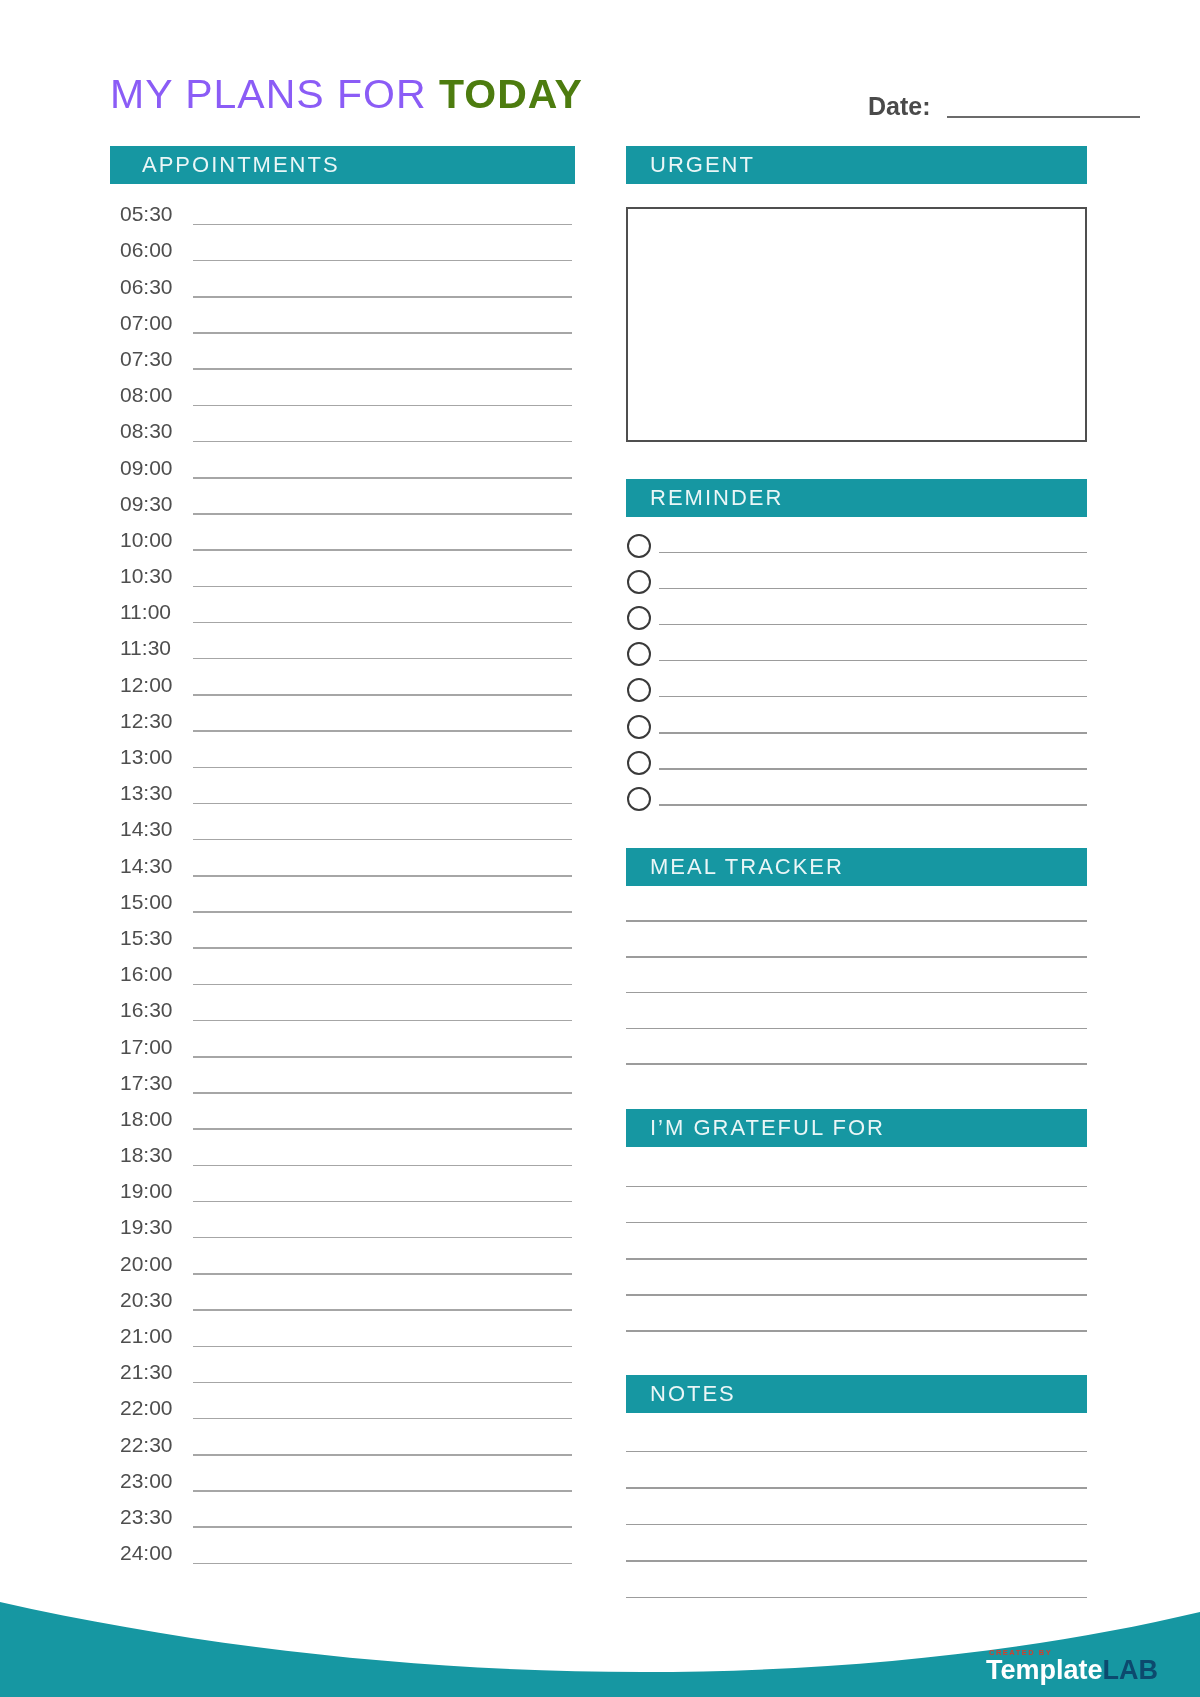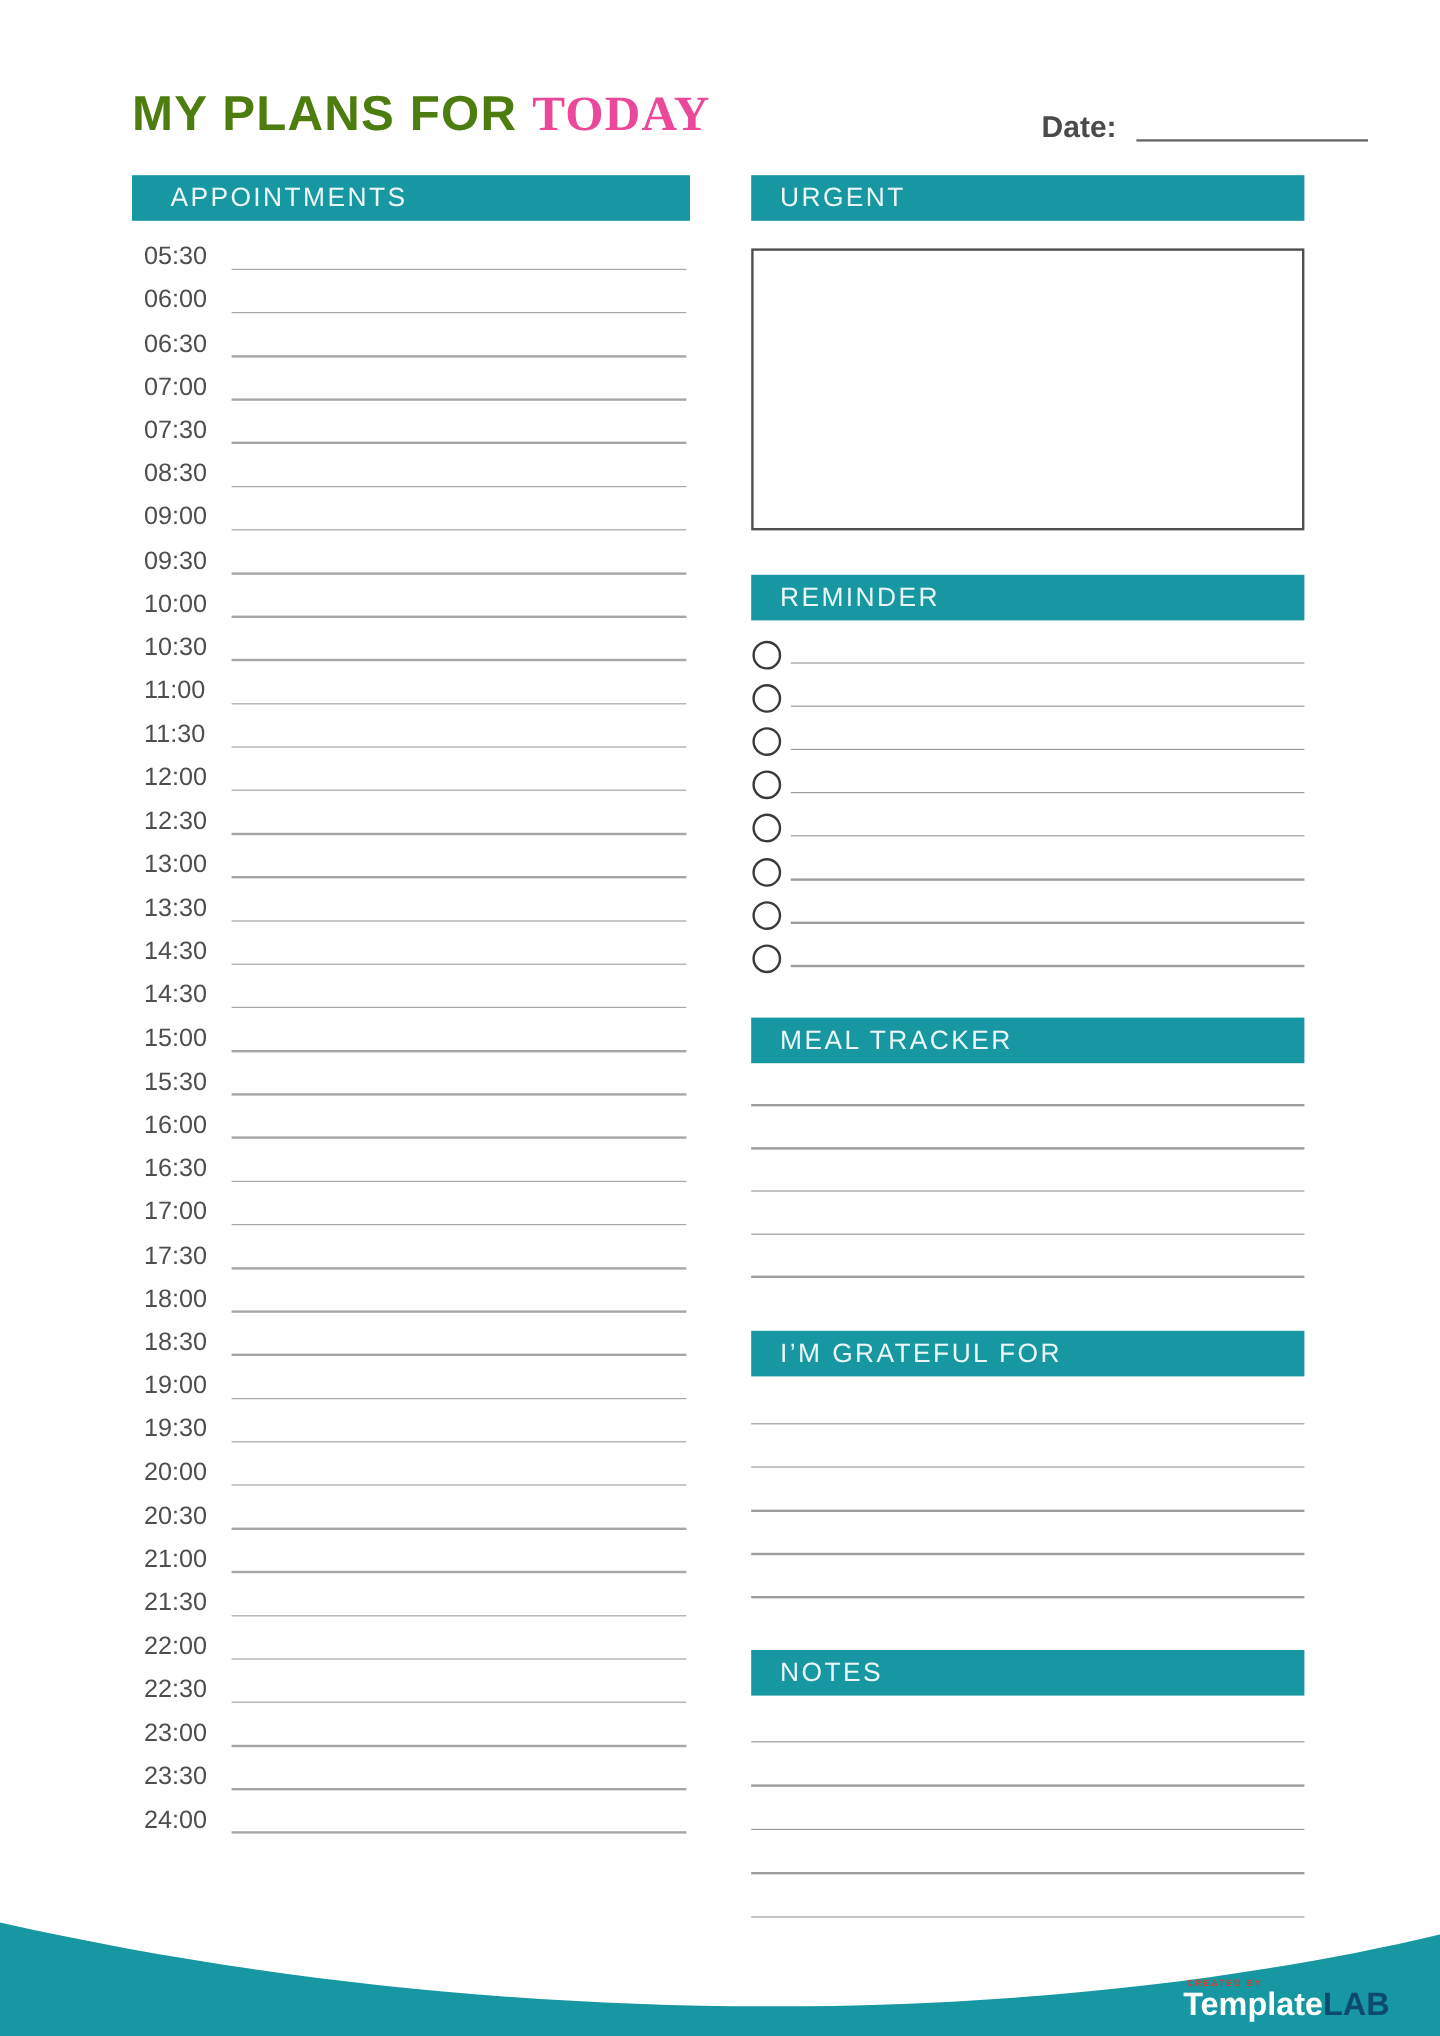--- a/index.html
+++ b/index.html
@@ -8,22 +8,22 @@
   .page {
     position:relative; width:1200px; height:1697px;
     background:#ffffff; overflow:hidden;
   }
 
   
   .title {
     position:absolute; left:110px; top:72px;
     font-size:41px; letter-spacing:1px; line-height:1.1; white-space:nowrap;
   }
-  .title .t-accent { color:#4d7c0f; font-weight:700; }
-  .title .t-bold   { color:#ec4899; font-weight:700;font-family:Liberation Serif, serif; }
+  .title .t-accent { color:#8b5cf6; font-weight:400; }
+  .title .t-bold   { color:#4d7c0f; font-weight:700; }
 
   
   .date-row {
     position:absolute; left:868px; top:92px; height:27px;
     display:flex; align-items:flex-end;font-weight:bold;
   }
   .date-row .dlabel { color:#4a4a4a; font-size:25px; line-height:1; }
   .date-row .dline  { width:193px; border-bottom:2px solid #6b6b6b; margin-left:16px; margin-bottom:1px; }
 
   
@@ -128,20 +128,24 @@
         <div class="arow">
           <span class="time">07:00</span>
           <span class="aline"></span>
         </div>
 
         <div class="arow">
           <span class="time">07:30</span>
           <span class="aline"></span>
         </div>
 
+        <div class="arow">
+          <span class="time">08:00</span>
+          <span class="aline"></span>
+        </div>
 
         <div class="arow">
           <span class="time">08:30</span>
           <span class="aline"></span>
         </div>
 
         <div class="arow">
           <span class="time">09:00</span>
           <span class="aline"></span>
         </div>

